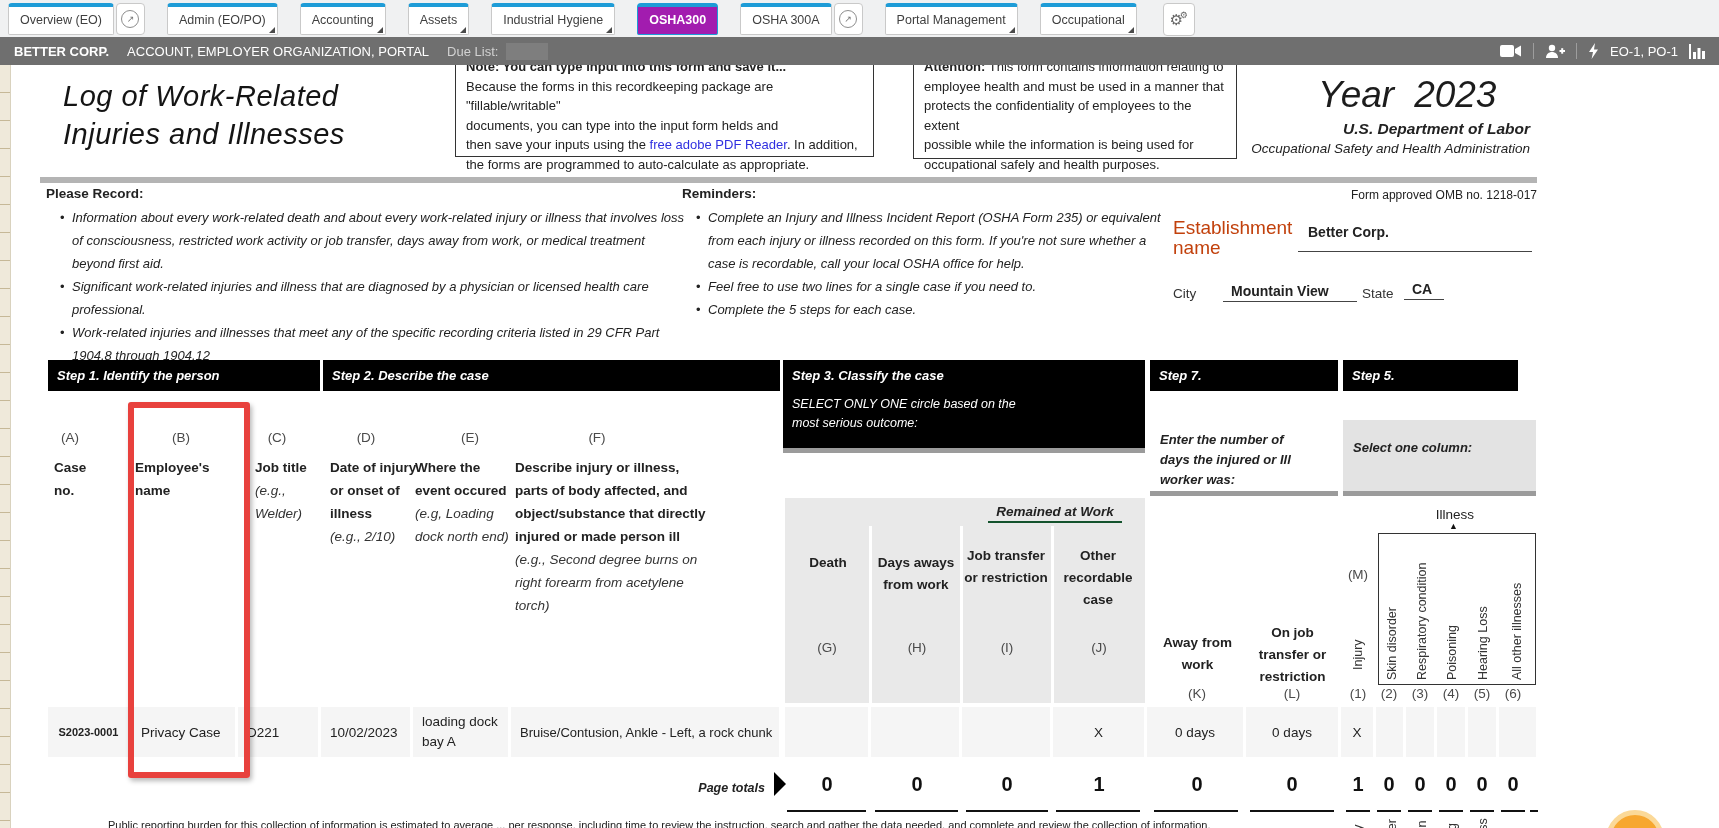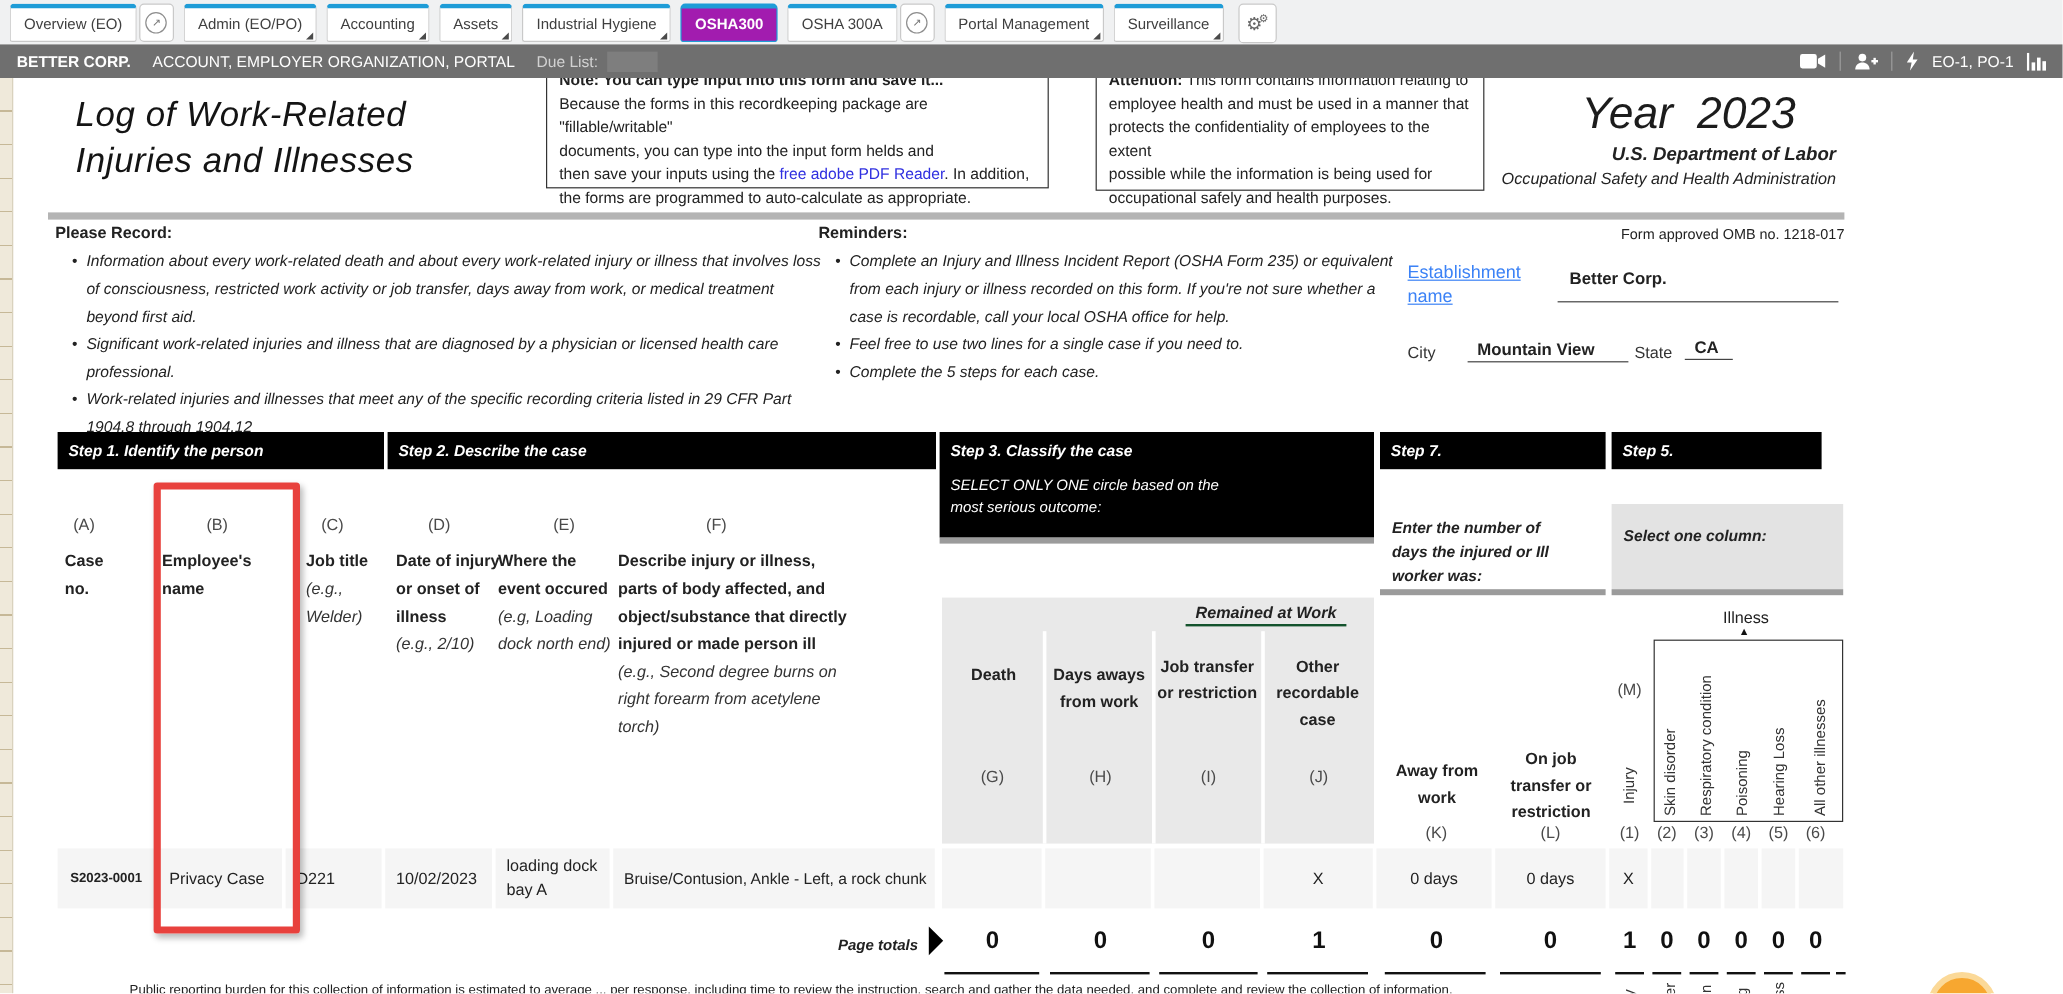--- a/index.html
+++ b/index.html
@@ -3,21 +3,21 @@
 <meta charset="utf-8">
 <style>
   html,body{margin:0;padding:0;background:#fff;}
   #screen{position:relative;width:1719px;height:828px;overflow:hidden;background:#fff;
           font-family:"Liberation Sans",sans-serif;color:#222;}
   .abs{position:absolute;}
   .b{font-weight:bold;} .i{font-style:italic;}
 
   
   .tabbar{position:absolute;left:0;top:0;width:1719px;height:37px;background:#f0f1f2;
-          display:flex;align-items:flex-start;padding:3px 0 0 8px;box-sizing:border-box;gap:8px;}
+          display:flex;align-items:flex-start;padding:3px 0 0 8px;box-sizing:border-box;gap:22px;}
   .tabgroup{display:flex;align-items:stretch;}
   .tab{position:relative;background:#fff;border:1px solid #c9c9c9;border-top:4px solid #1e9cd7;
        border-radius:4px 4px 2px 2px;padding:6px 11px 7px;font-size:12.5px;color:#3f3f3f;
        white-space:nowrap;cursor:pointer;}
   .tab.active{background:#a21caf;border:1px solid #1e9cd7;border-top:4px solid #1e9cd7;
        color:#fff;font-weight:bold;}
   .fold{position:absolute;right:2px;bottom:1px;width:0;height:0;
         border-bottom:6px solid #4a4a4a;border-left:6px solid transparent;}
   .chip{background:#fff;border:1px solid #c9c9c9;border-radius:4px;margin-left:2px;
         width:27px;display:flex;align-items:center;justify-content:center;cursor:pointer;}
@@ -92,21 +92,21 @@
     <div class="tab active"><span>OSHA300</span></div>
     <div class="tabgroup">
       <div class="tab"><span>OSHA 300A</span></div>
       <div class="chip">
           <span class="popout-circle">
             <span>↗</span>
           </span>
         </div>
     </div>
     <div class="tab"><span>Portal Management</span><span class="fold"></span></div>
-    <div class="tab"><span>Surveillance</span><span class="fold"></span></div>
+    <div class="tab"><span>Occupational</span><span class="fold"></span></div>
     <div class="gearbtn">
       <span class="gear-main">⚙</span>
       <span class="gear-small">⚙</span>
     </div>
   </div>
 
   <div class="statusbar">
     <span class="b" style="margin-right:18px;">BETTER CORP.</span>
     <span style="margin-right:18px;">ACCOUNT, EMPLOYER ORGANIZATION, PORTAL</span>
     <span style="color:#d2d2d2;margin-right:8px;">Due List:</span>
@@ -187,21 +187,21 @@
   <div class="abs" style="left:682px;top:186px;width:480px;">
     <div class="b" style="font-size:13.5px;">Reminders:</div>
     <ul class="bullets">
       <li>Complete an Injury and Illness Incident Report (OSHA Form 235) or equivalent from each injury or illness recorded on this form. If you're not sure whether a case is recordable, call your local OSHA office for help.</li>
       <li>Feel free to use two lines for a single case if you need to.</li>
       <li>Complete the 5 steps for each case.</li>
     </ul>
   </div>
 
   <div class="abs" style="left:1287px;top:188px;width:250px;text-align:right;font-size:12px;">Form approved OMB no. 1218-017</div>
-  <div class="abs" style="left:1173px;top:218px;width:112px;font-size:15px;line-height:20px;color:#3b82f6;text-decoration:underline;">Establishment name</div>
+  <div class="abs" style="left:1173px;top:218px;width:112px;font-size:19px;line-height:20px;color:#c2410c;">Establishment name</div>
   <div class="abs b" style="left:1308px;top:224px;font-size:14px;">Better Corp.</div>
   <div class="fieldline" style="left:1298px;top:251px;width:234px;"></div>
   <div class="abs" style="left:1173px;top:286px;font-size:13.5px;color:#333;">City</div>
   <div class="abs b" style="left:1231px;top:283px;font-size:14px;">Mountain View</div>
   <div class="fieldline" style="left:1223px;top:301px;width:134px;"></div>
   <div class="abs" style="left:1362px;top:286px;font-size:13.5px;color:#333;">State</div>
   <div class="abs b" style="left:1412px;top:281px;font-size:14px;">CA</div>
   <div class="fieldline" style="left:1404px;top:299px;width:40px;"></div>
 
   <div class="stepbar" style="left:48px;width:272px;">Step 1. Identify the person</div>

